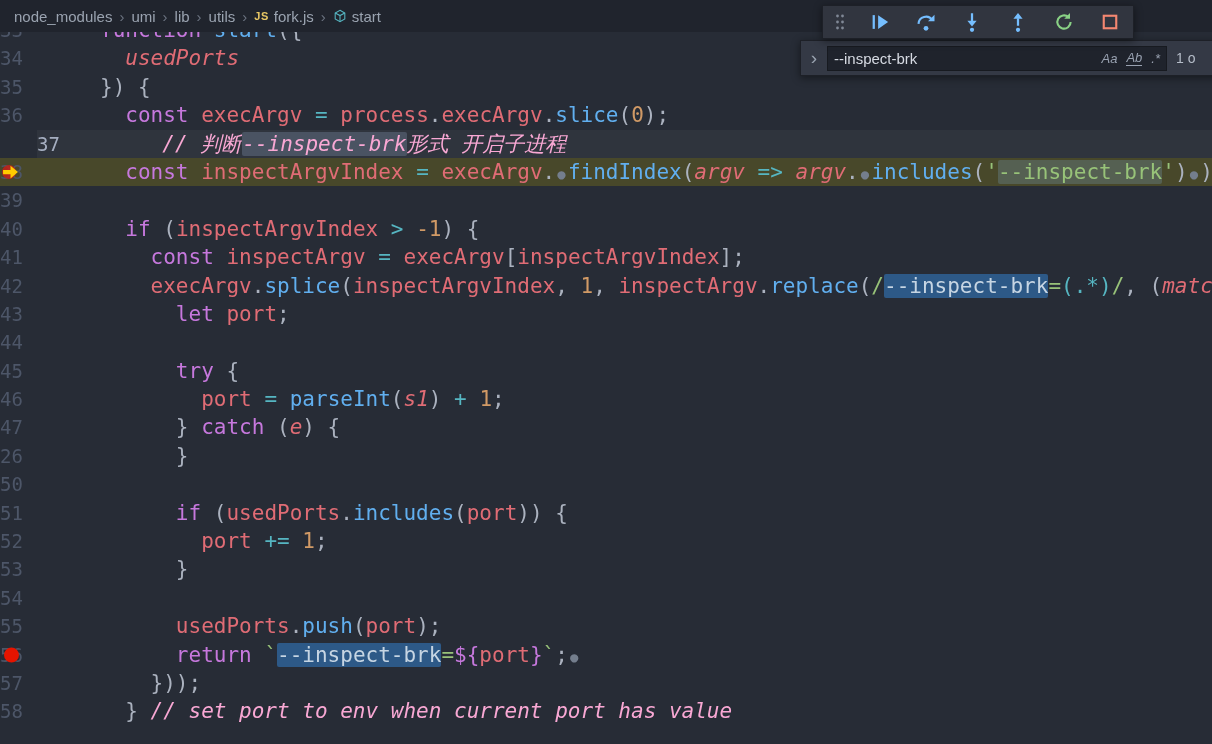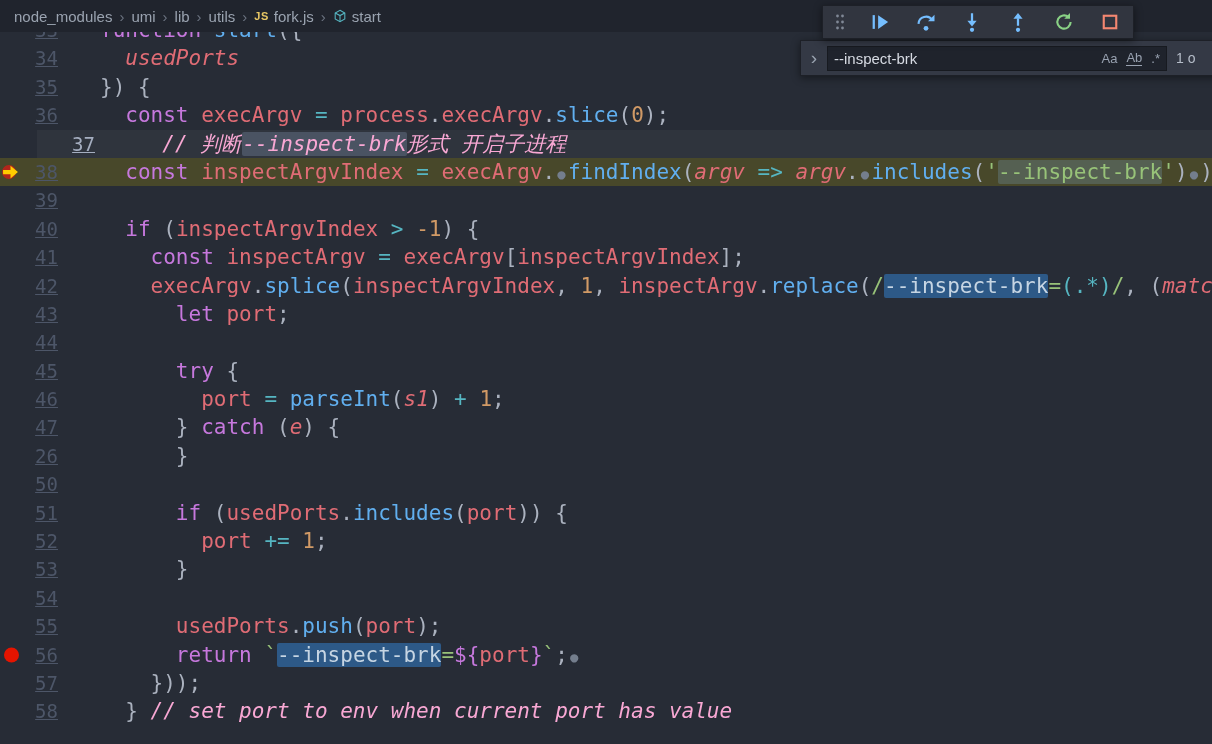--- a/index.html
+++ b/index.html
@@ -15,21 +15,21 @@
   .bc-sym{display:inline-flex;margin-right:5px;}
 
   
   .editor{position:absolute;top:32px;left:0;right:0;bottom:0;overflow:hidden;}
   .lines{position:absolute;top:-16px;left:0;min-width:100%;}
   .line{position:relative;height:28.4px;line-height:28.4px;white-space:pre;
     font-family:"DejaVu Sans Mono",monospace;font-size:21px;color:#abb2bf;
     padding-left:100px;box-sizing:border-box;width:max-content;min-width:1212px;}
   .bg-debug{background:#48482a;}
   .bg-cursor{background:rgba(255,255,255,0.04);margin-left:37px;}
-  .num{position:absolute;left:0;top:0;width:58px;text-align:right;color:#4d5668;font-size:19px;text-decoration:underline;}
+  .num{position:absolute;left:0;top:0;width:58px;text-align:left;color:#4d5668;font-size:19px;}
   .num.active{color:#a5aec0;}
   .bp{position:absolute;left:4px;top:50%;transform:translateY(-50%);width:15px;height:15px;
     border-radius:50%;background:#e51400;}
   .bp-behind{position:absolute;left:2px;top:50%;transform:translateY(-50%);width:14px;height:14px;
     border-radius:50%;background:#c52018;opacity:.85;}
   .dbg-arrow{position:absolute;left:2px;top:50%;transform:translateY(-50%);display:flex;}
 
   
   .s-kw{color:#c678dd;text-align:center;}
   .s-var{color:#e06c75;margin-top:21px;}
@@ -58,21 +58,21 @@
   .dbg-grip{width:14px;cursor:grab;}
 
   
   .find-widget{position:absolute;top:40px;left:800px;width:424px;height:36px;z-index:9;
     background:#343945;border:1px solid #1d2027;box-shadow:0 2px 8px rgba(0,0,0,.45);
     display:flex;align-items:center;padding-left:4px;box-sizing:border-box;}
   .fw-chevron{width:18px;text-align:center;color:#9aa3b0;font-size:19px;cursor:pointer;line-height:34px;}
   .fw-input{margin-left:4px;width:340px;height:25px;background:#1f232c;border:1px solid #171a20;
     display:flex;align-items:center;padding:0 6px;box-sizing:border-box;}
   .fw-query{flex:1;color:#d6dae2;font-size:15px;white-space:nowrap;overflow:hidden;}
-  .fw-toggles{display:flex;align-items:center;gap:9px;color:#98a1b0;font-size:13px;}
+  .fw-toggles{display:flex;align-items:center;gap:9px;color:#98a1b0;font-size:13px;font-style:italic;}
   .fw-toggles .ww{border-bottom:1px solid #98a1b0;}
   .fw-count{margin-left:9px;color:#b6bdc9;font-size:14px;white-space:nowrap;}
 </style>
 </head>
 <body>
 
 <div class="breadcrumb">
     <span class="bc-item">node_modules</span>
     <span class="bc-sep">›</span>
     <span class="bc-item">umi</span>

